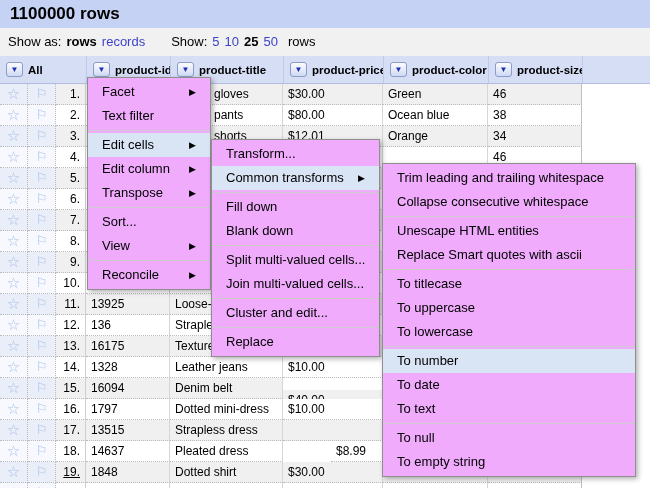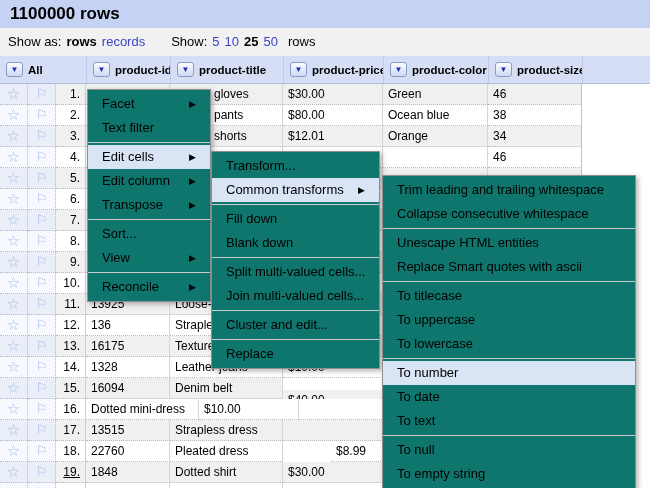--- a/index.html
+++ b/index.html
@@ -41,22 +41,22 @@
   .trow.odd .cell{background:var(--c-row-odd);}
   .cell.sf{background:var(--c-sf-even); border-right:1px dotted #bbb;
     text-align:center; padding:0; color:#a9c2e8; cursor:pointer;}
   .trow.odd .cell.sf{background:var(--c-sf-odd);}
   .cell.star{font-size:15px;}
   .cell.flag{font-size:13px;}
   .cell.num{text-align:right; border-right:1px solid #cfcfcf;}
   .cell.last{border-right:1px solid #c0c0c0;}
   .cell.indent{padding-left:44px;}
   
-  .menu{position:absolute; background:#0f766e; border:1px solid #8f8f8f;
-    box-shadow:2px 2px 5px rgba(0,0,0,0.30); padding:2px 0; z-index:10;margin-top:12px;}
+  .menu{position:absolute; background:#f0abfc; border:1px solid #8f8f8f;
+    box-shadow:2px 2px 5px rgba(0,0,0,0.30); padding:2px 0; z-index:10;}
   .mi{height:24px; line-height:24px; font-size:13px; padding:0 14px;
     white-space:nowrap; cursor:pointer; display:flex;}
   .mi .lab{flex:1 1 auto; overflow:hidden;}
   .mi .arrow{flex:none; font-size:9px; color:#000; margin-left:8px;}
   .mi.hl{background:var(--c-highlight);}
   .msep{border-top:1px solid #ccc; margin:2px 0;}
 </style>
 </head>
 <body>
 
@@ -244,40 +244,41 @@
         <div class="cell" style="width: 84px;">16094</div>
         <div class="cell" style="width: 113px;">Denim belt</div>
         <div class="cell" style="width: 100px; margin-top: 12px;">$40.00</div>
         <div class="cell" style="width: 105px;"></div>
         <div class="cell last" style="width: 94px;"></div>
       </div>
       <div class="trow even">
         <div class="cell sf star" style="width: 28px;"><span>☆</span></div>
         <div class="cell sf flag" style="width: 28px;"><span>⚐</span></div>
         <div class="cell num" style="width: 30px;">16.</div>
+        <div class="cell" style="width: 84px;">1797</div>
         <div class="cell" style="width: 113px;">Dotted mini-dress</div>
         <div class="cell" style="width: 100px;">$10.00</div>
         <div class="cell" style="width: 105px;"></div>
         <div class="cell last" style="width: 94px;"></div>
       </div>
       <div class="trow odd">
         <div class="cell sf star" style="width: 28px;"><span>☆</span></div>
         <div class="cell sf flag" style="width: 28px;"><span>⚐</span></div>
         <div class="cell num" style="width: 30px;">17.</div>
         <div class="cell" style="width: 84px;">13515</div>
         <div class="cell" style="width: 113px;">Strapless dress</div>
         <div class="cell" style="width: 100px;"></div>
         <div class="cell" style="width: 105px;"></div>
         <div class="cell last" style="width: 94px;"></div>
       </div>
       <div class="trow even">
         <div class="cell sf star" style="width: 28px;"><span>☆</span></div>
         <div class="cell sf flag" style="width: 28px;"><span>⚐</span></div>
         <div class="cell num" style="width: 30px;">18.</div>
-        <div class="cell" style="width: 84px;">22760</div>
+        <div class="cell" style="width: 84px;">14637</div>
         <div class="cell" style="width: 113px;">Pleated dress</div>
         <div class="cell" style="width: 100px; margin-left: 48px;">$8.99</div>
         <div class="cell" style="width: 105px;"></div>
         <div class="cell last" style="width: 94px;"></div>
       </div>
       <div class="trow odd">
         <div class="cell sf star" style="width: 28px;"><span>☆</span></div>
         <div class="cell sf flag" style="width: 28px;"><span>⚐</span></div>
         <div class="cell num" style="width: 30px; text-decoration: underline;">19.</div>
         <div class="cell" style="width: 84px;">1848</div>

